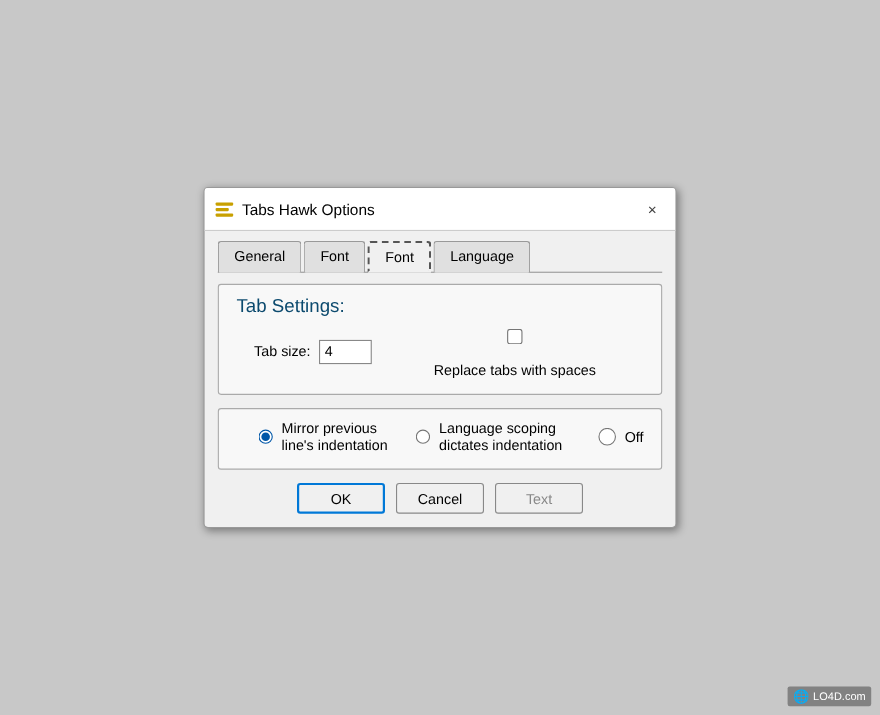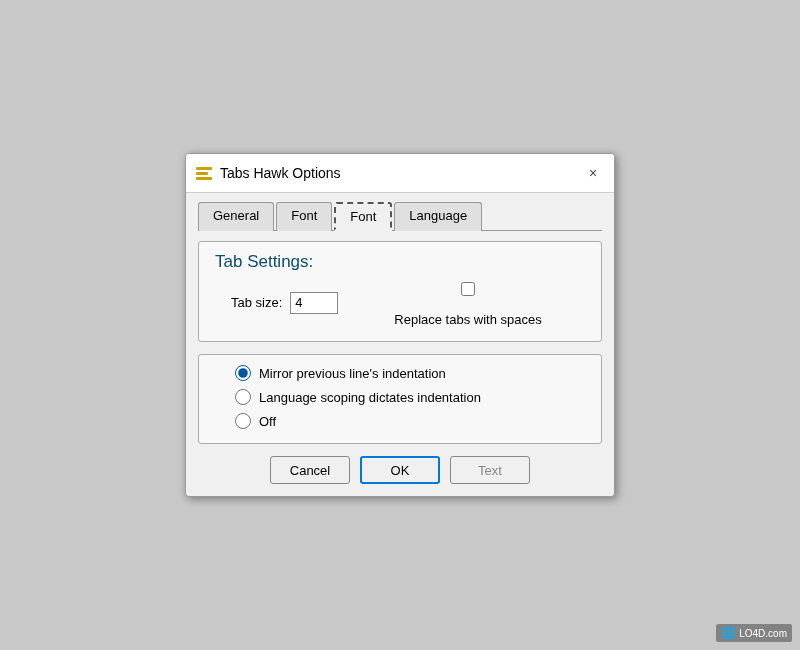--- a/index.html
+++ b/index.html
@@ -127,21 +127,21 @@
       margin-left: 36px;
       flex-direction: column;
     }
     .checkbox-row input[type="checkbox"] {
       width: 14px;
       height: 14px;
       cursor: pointer;
     }
     .radio-group {
       display: flex;
-      flex-direction: column;
+      flex-direction: row;
       gap: 8px;
       margin-left: 20px;
       justify-content: space-between;
     }
     .radio-row {
       display: flex;
       align-items: center;
       gap: 8px;
     }
     .radio-row input[type="radio"] {
@@ -235,22 +235,22 @@
           <label>Language scoping dictates indentation</label>
         </div>
         <div class="radio-row">
           <input type="radio" name="indentation" style="">
           <label>Off</label>
         </div>
       </div>
     </div>
 
     <div class="buttons-row">
+      <button class="btn btn-ok">OK</button>
       <button class="btn">Cancel</button>
-      <button class="btn btn-ok">OK</button>
       <button class="btn btn-apply">Text</button>
     </div>
   </div>
 </div>
 
 <div class="watermark">
   <span style="font-size:12px;">🌐</span>
   <span>LO4D.com</span>
 </div>
 

